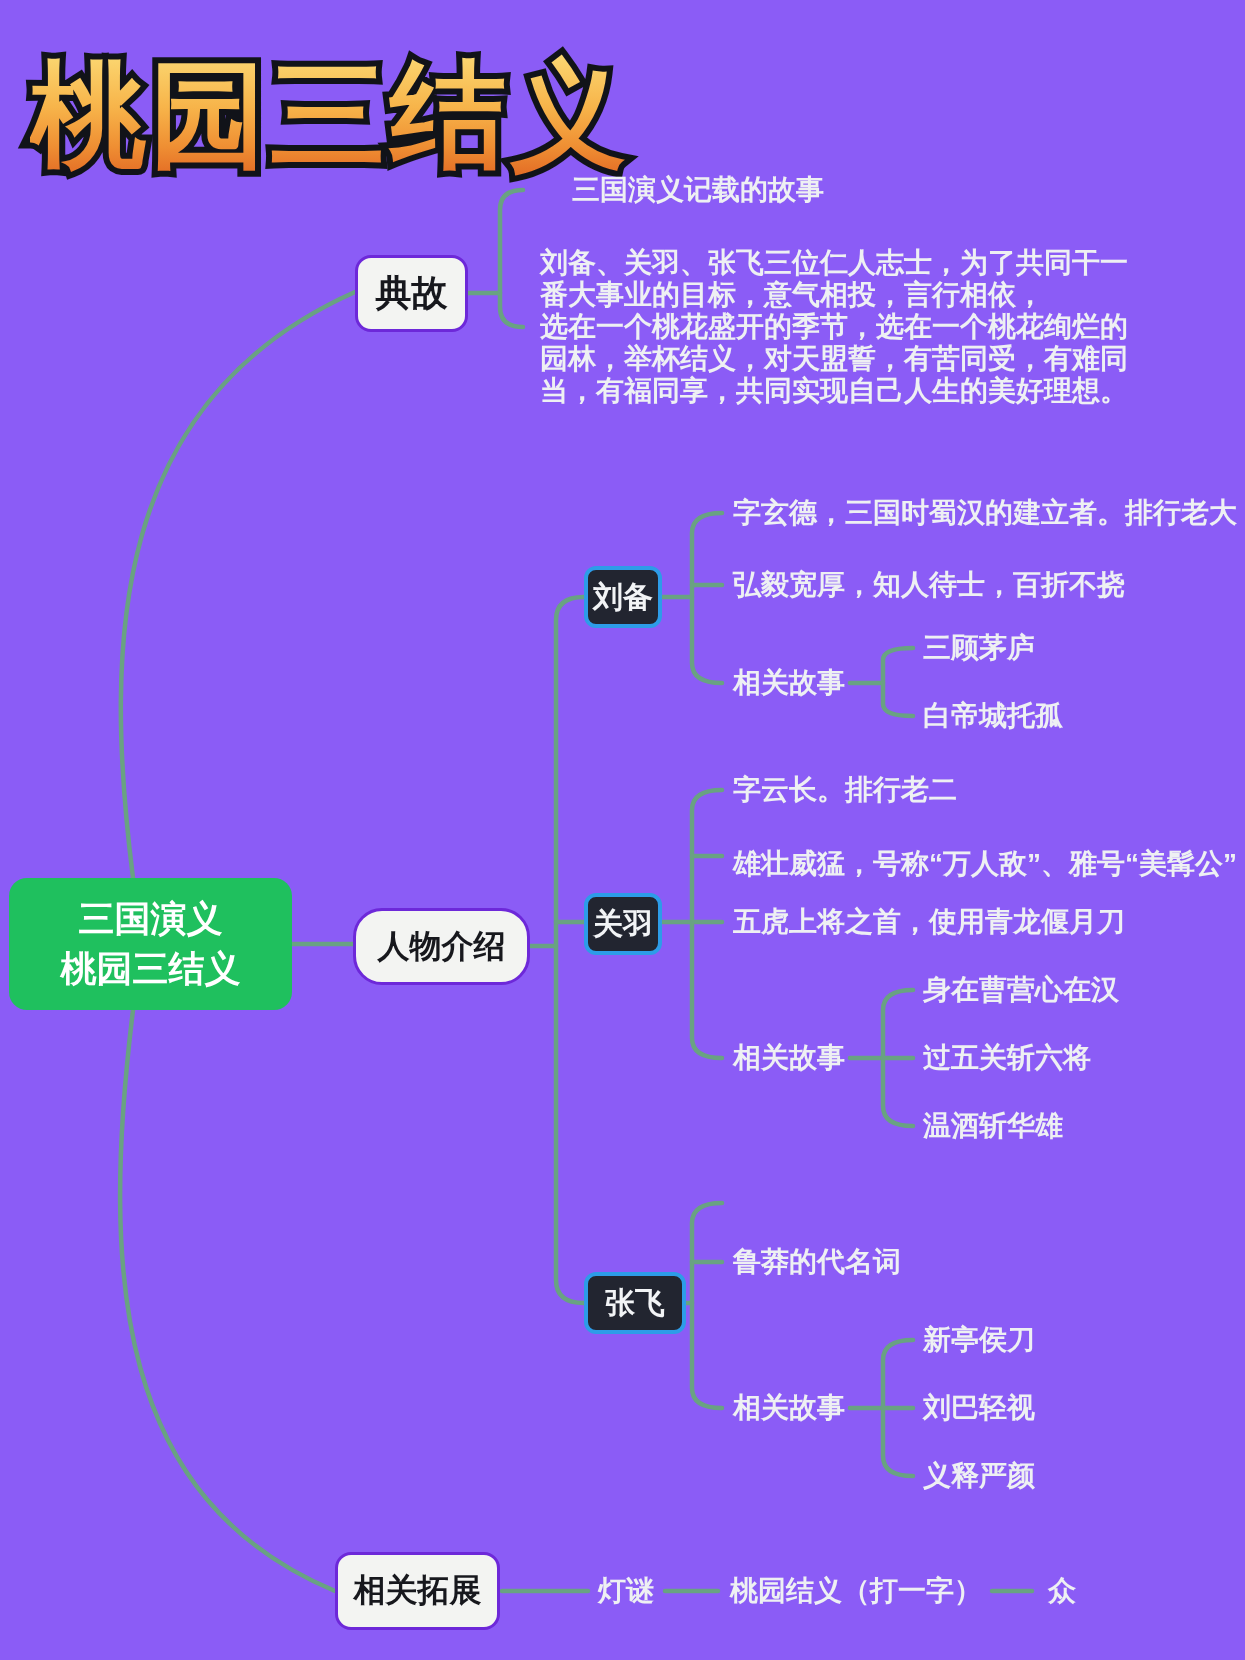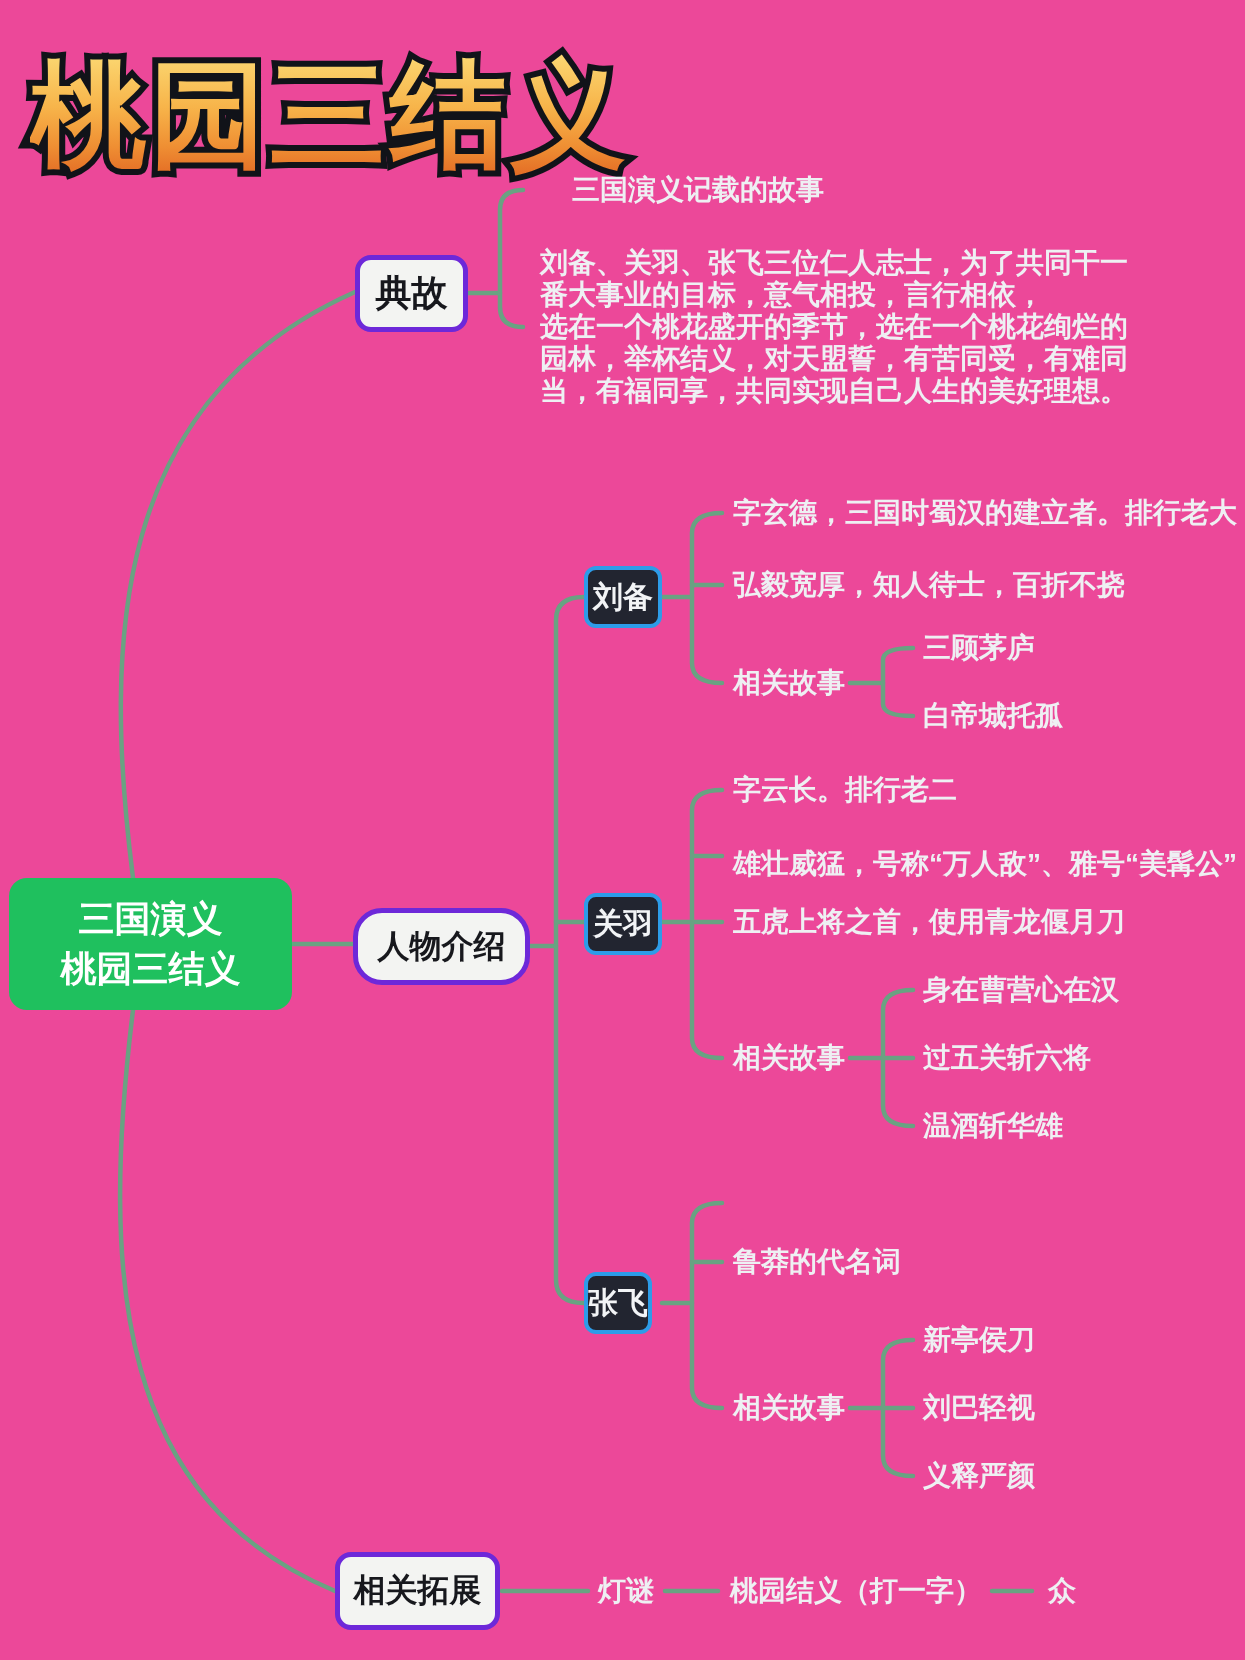--- a/index.html
+++ b/index.html
@@ -1,18 +1,18 @@
 <!DOCTYPE html>
 <html><head>
 <meta charset="utf-8">
 <style>
   html,body{margin:0;padding:0;background:#222530;}
   .canvas{
     position:relative;width:1245px;height:1660px;overflow:hidden;
-    background:#ec4899;
+    background:#8b5cf6;
     font-family:"Liberation Sans","DejaVu Sans",sans-serif;
   }
   svg.wires{position:absolute;left:0;top:0;width:1245px;height:1660px;}
   svg.wires path{fill:none;stroke:#69a282;stroke-width:4.5;stroke-linecap:round;stroke-linejoin:round;}
 
   
   .title-wrap{position:absolute;left:30px;top:42px;width:700px;height:180px;}
   .title-layer{
     position:absolute;left:0;top:0;margin:0;
     font-family:"DejaVu Serif","Liberation Serif",serif;
@@ -20,33 +20,33 @@
   }
   .title-outline{-webkit-text-stroke:12px #111319;color:#111319;}
   .title-fill{
     background:linear-gradient(180deg,#fbd670 10%,#f7b44a 45%,#ef8f33 72%,#df5f20 100%);
     -webkit-background-clip:text;background-clip:text;color:transparent;
   }
 
   
   .node{position:absolute;display:flex;align-items:center;justify-content:center;
         box-sizing:border-box;text-align:center;}
-  .node-white{background:#f3f4f2;border:5px solid #6d28d9;border-radius:16px;
+  .node-white{background:#f3f4f2;border:3px solid #6d28d9;border-radius:16px;
         color:#17181d;font-weight:700;}
   .node-blue{background:#222530;border:4px solid #2d9ce8;border-radius:12px;
         color:#f2f4f6;font-weight:700;font-size:30px;}
   .root-node{left:9px;top:878px;width:283px;height:132px;background:#1fc05e;border-radius:18px;
         color:#ffffff;font-weight:700;font-size:36px;line-height:1.4;flex-direction:column;}
 
   .n-allusion{left:355px;top:255px;width:113px;height:77px;font-size:36px;}
   .n-characters{left:353px;top:908px;width:177px;height:77px;font-size:32px;border-radius:29px;}
   .n-extension{left:335px;top:1552px;width:165px;height:78px;font-size:32px;}
   .n-liubei{left:584px;top:566px;width:78px;height:62px;}
   .n-guanyu{left:584px;top:893px;width:78px;height:62px;}
-  .n-zhangfei{left:584px;top:1272px;width:68px;height:62px;}
+  .n-zhangfei{left:584px;top:1272px;width:102px;height:62px;}
 
   
   .leaf{position:absolute;transform:translateY(-50%);color:#eef0f3;font-weight:700;
         font-size:28px;white-space:nowrap;}
   .para{position:absolute;left:540px;top:247px;color:#eef0f3;font-weight:700;
         font-size:28px;line-height:32px;white-space:nowrap;}
 </style>
 </head>
 <body>
 

